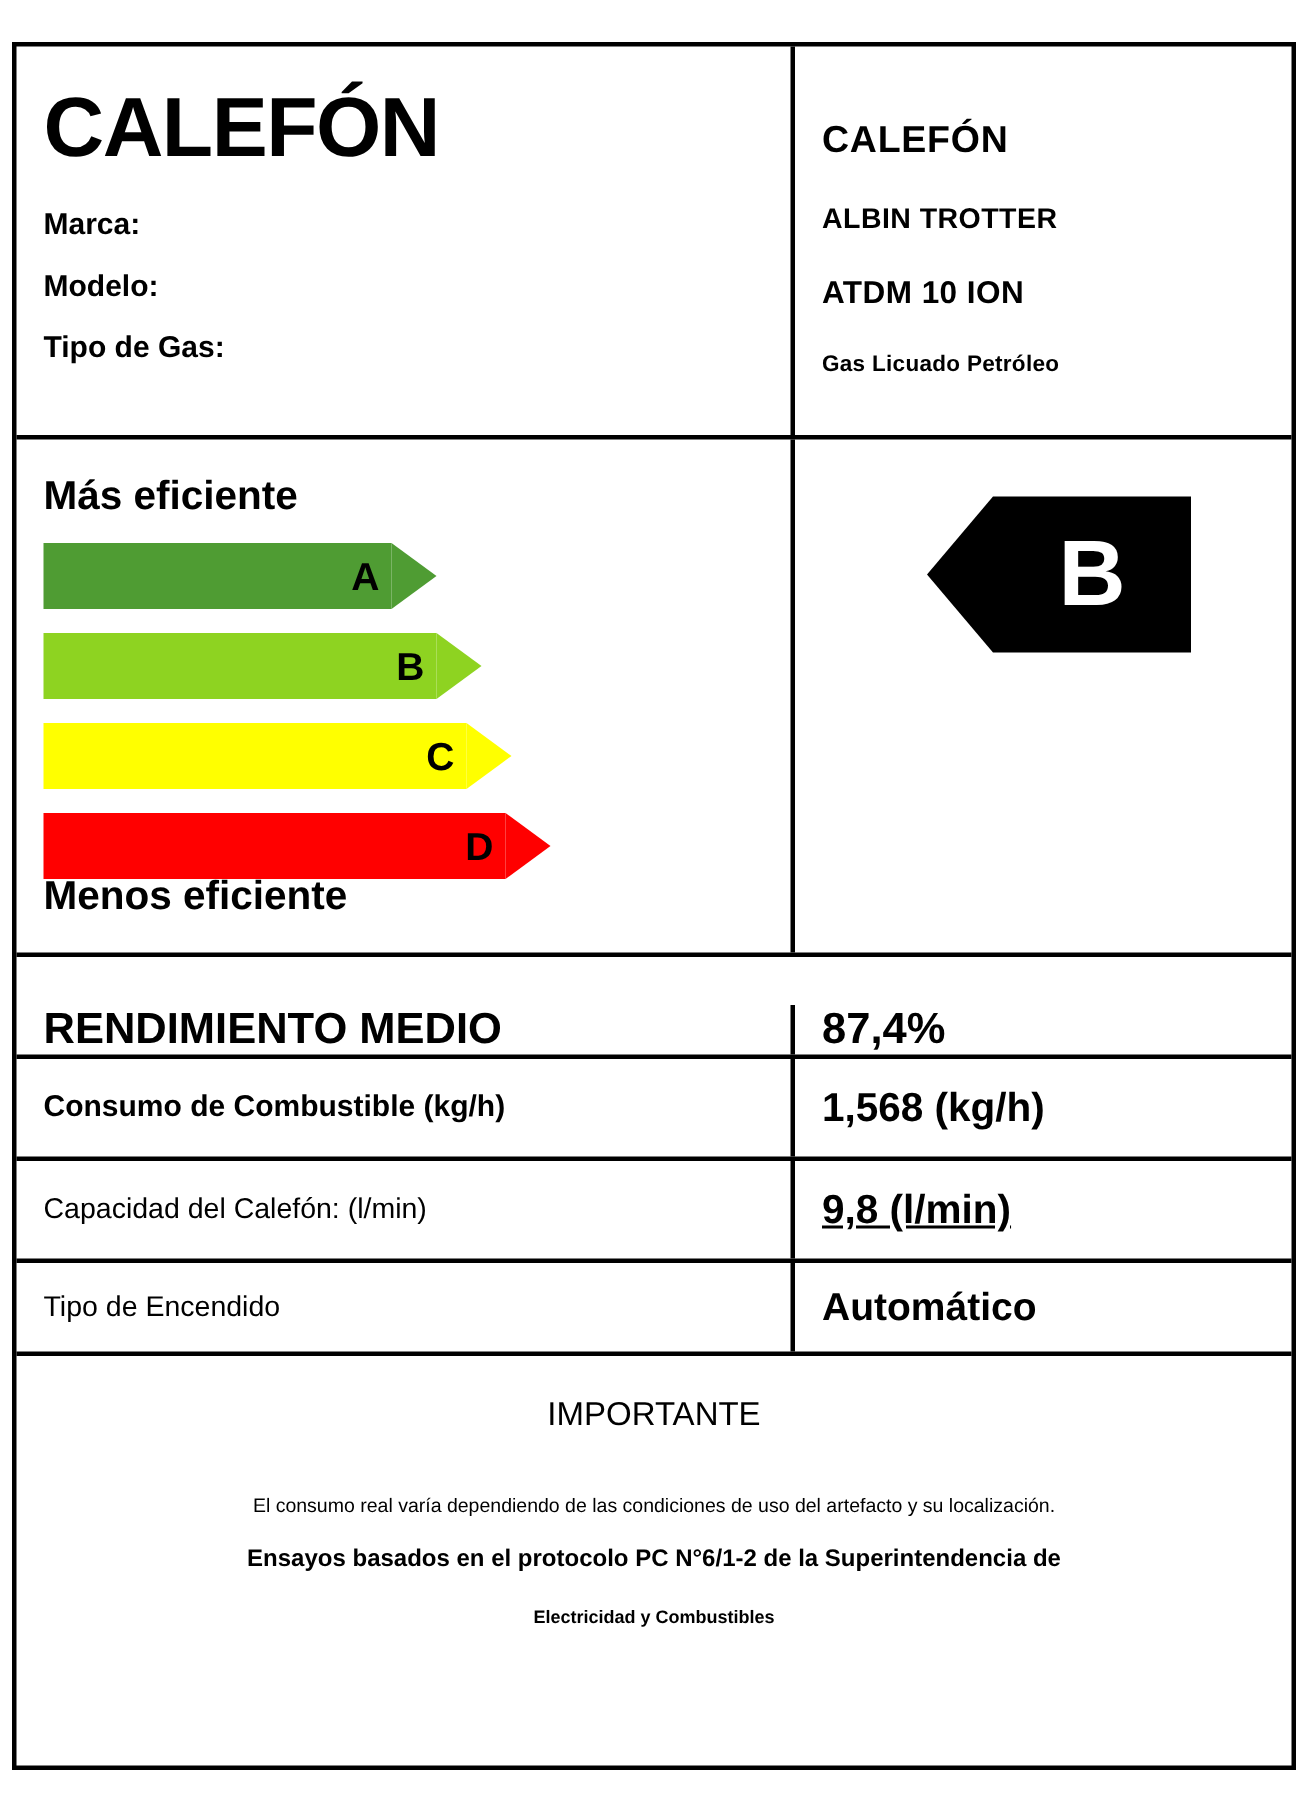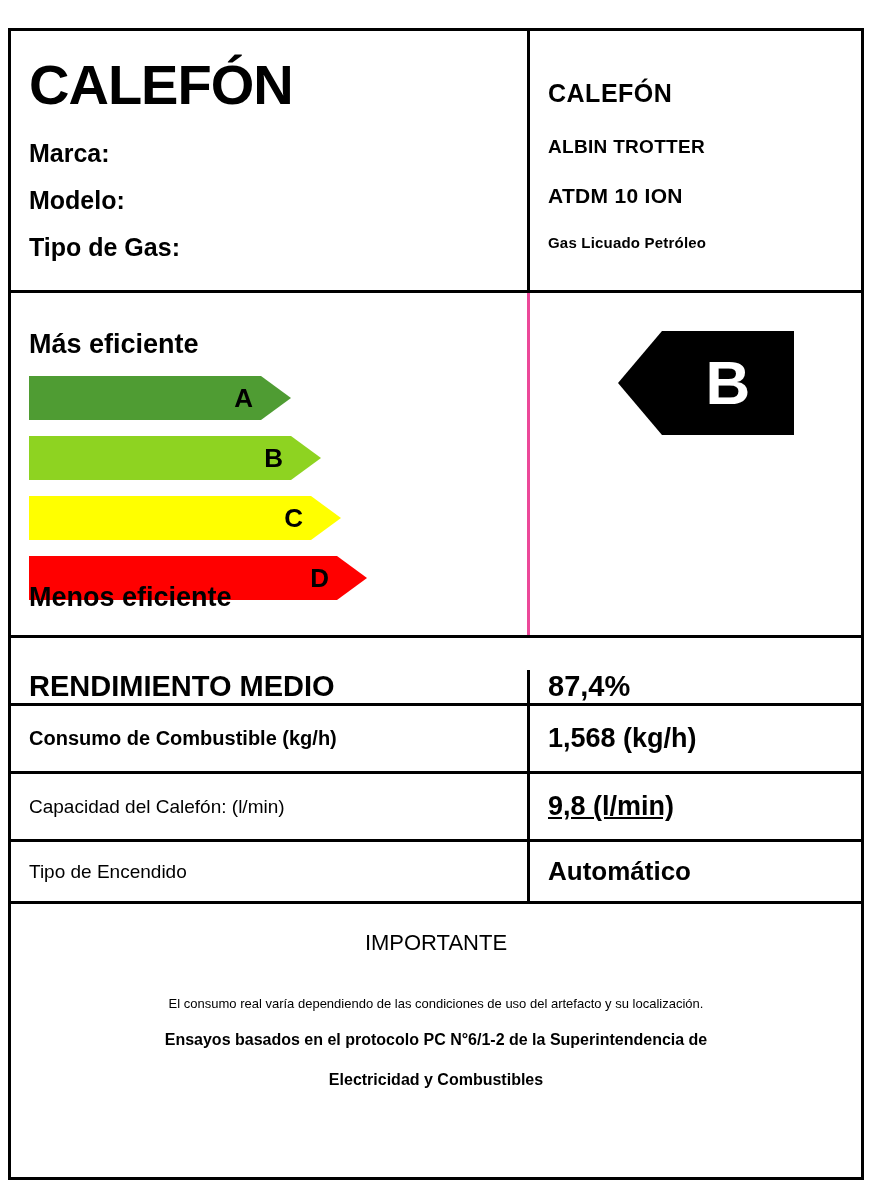--- a/index.html
+++ b/index.html
@@ -41,21 +41,21 @@
     padding: 26px 0 0 18px;
   }
   .energia-title {
     font-size: 56px;
     font-weight: bold;
     letter-spacing: -1px;
     line-height: 1;
     margin-bottom: 26px;
   }
   .field-label {
-    font-size: 25px;
+    font-size: 20px;
     font-weight: bold;
     margin-bottom: 18px;
   }
   .header-right {
     flex: 1;
     box-sizing: border-box;
     padding: 48px 0 0 18px;
   }
   .prod-type {
     font-size: 25px;
@@ -84,23 +84,23 @@
   
   .scale-row {
     display: flex;
     border-bottom: 3px solid #000;
     height: 345px;
     box-sizing: border-box;
   }
   .scale-left {
     width: 519px;
     box-sizing: border-box;
-    border-right: 3px solid #ec4899;
+    border-right: 3px solid #000000;
     position: relative;
-    padding: 36px 0 0 18px;
+    padding: 22px 0 0 18px;
   }
   .eff-top, .eff-bottom {
     font-size: 27px;
     font-weight: bold;
   }
   .eff-top { margin-bottom: 16px; }
   .eff-bottom { position: absolute; left: 18px; bottom: 22px; }
 
   .bars { margin-top: 2px; }
   .bar-wrap {
@@ -215,21 +215,21 @@
   .footer-line {
     font-size: 13px;
     margin-bottom: 20px;
   }
   .footer-bold {
     font-size: 16px;
     font-weight: bold;
     margin-bottom: 22px;
   }
   .footer-bold2 {
-    font-size: 16px;
+    font-size: 12px;
     font-weight: bold;
   }
 </style>
 </head>
 <body>
 
 <div class="label-sheet">
 
   <div class="header-row">
     <div class="header-left">

